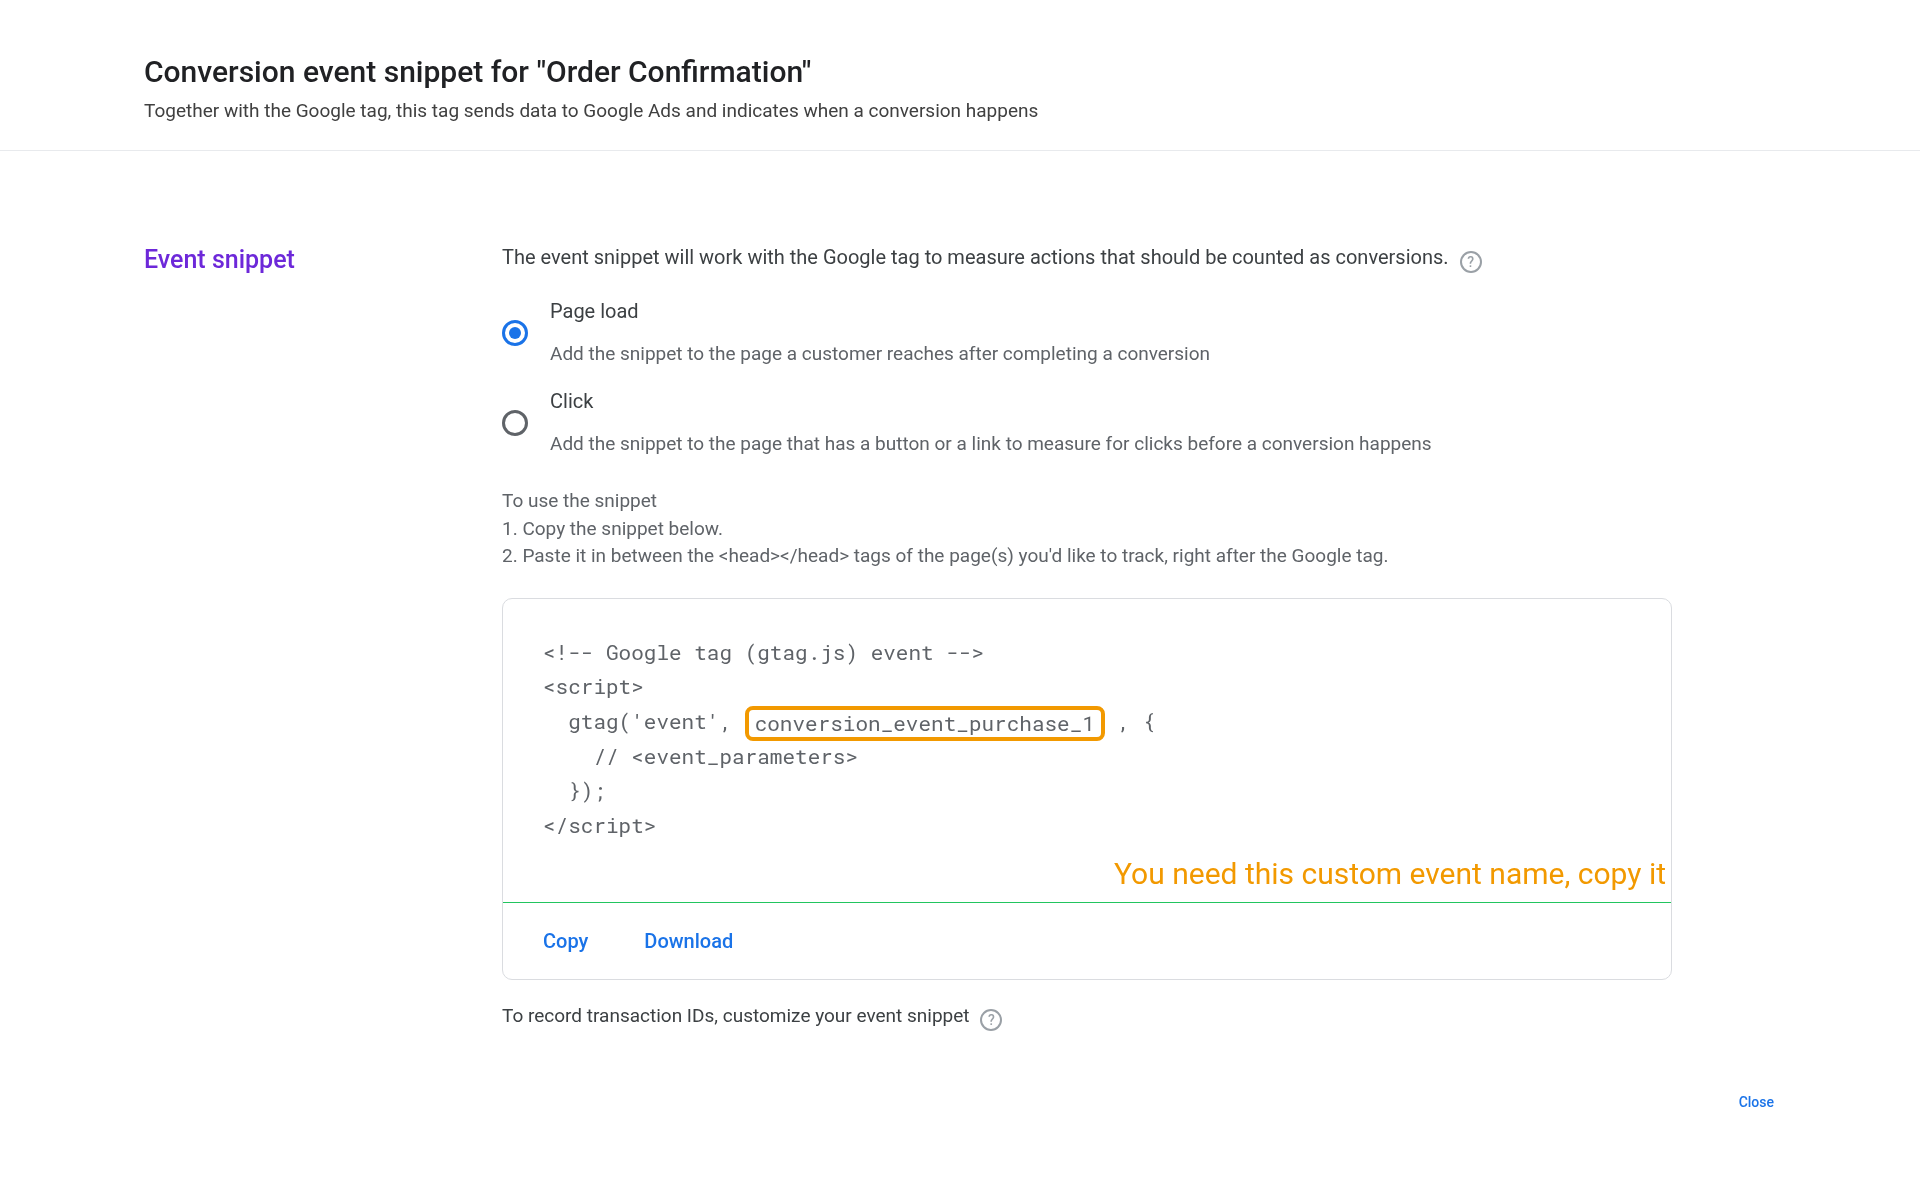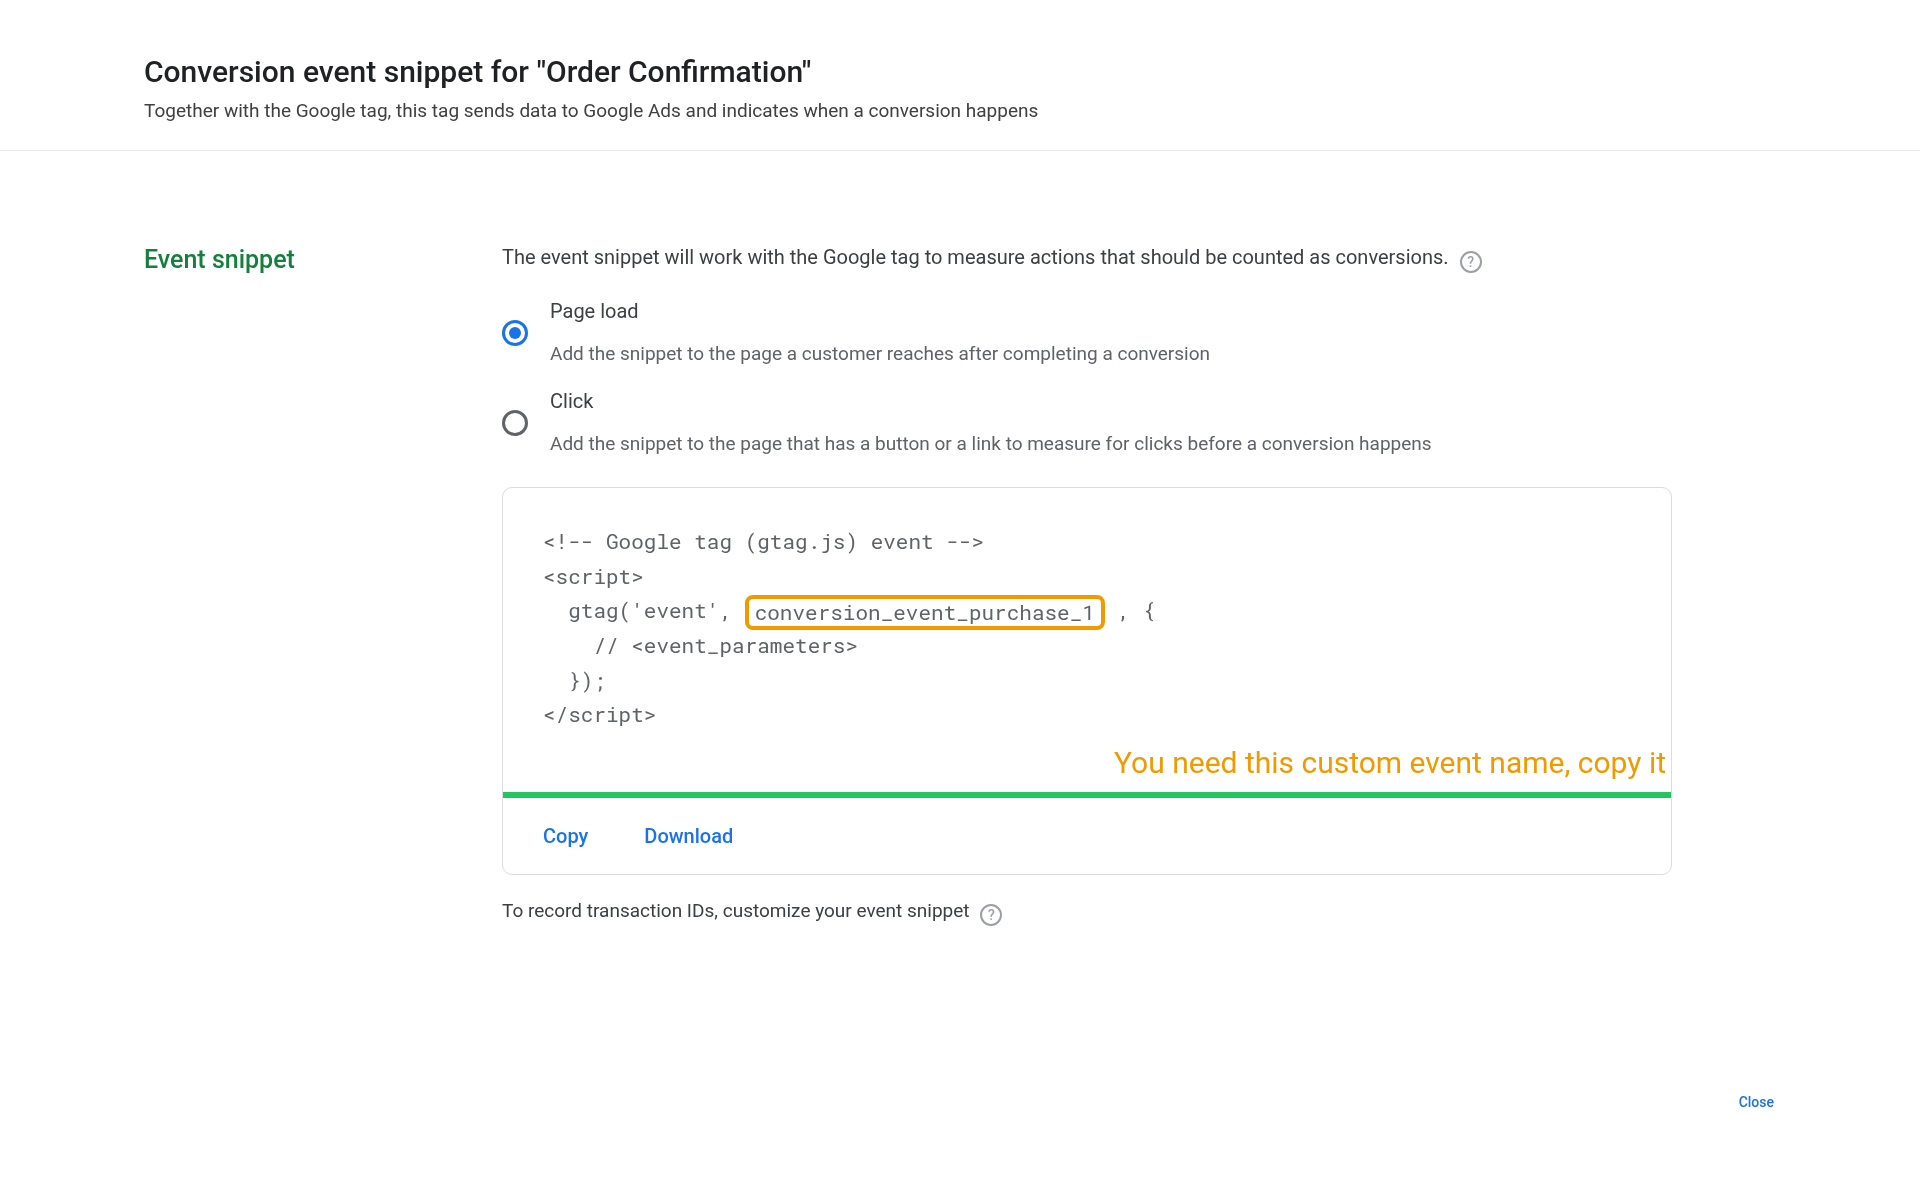--- a/index.html
+++ b/index.html
@@ -36,21 +36,21 @@
     display: flex;
     padding-top: 94px;
   }
   .left-col {
     width: 358px;
     flex: 0 0 358px;
   }
   .section-label {
     font-size: 25px;
     font-weight: 500;
-    color: #15803d;
+    color: #6d28d9;
   }
   .right-col {
     flex: 1;
     max-width: 1170px;
   }
   .desc-line {
     font-size: 20px;
     color: #3c4043;
     margin-bottom: 26px;
   }
@@ -137,21 +137,21 @@
     position: absolute;
     font-family: "Google Sans", Roboto, Arial, sans-serif;
     color: #f29900;
     font-size: 30px;
     left: 611px;
     top: 206px;
     white-space: nowrap;
     margin-top: 44px;
   }
   .card-actions {
-    border-top: 6px solid #22c55e;
+    border-top: 1px solid #22c55e;
     padding: 22px 40px;
     display: flex;
     gap: 56px;
   }
   .card-actions .flat-btn {
     background: none;
     border: none;
     color: #1a73e8;
     font-size: 20px;
     font-weight: 500;
@@ -213,20 +213,25 @@
         <div class="radio-row">
           <div class="radio-outer"></div>
           <div>
             <div class="radio-label">Click</div>
             <div class="radio-sub">Add the snippet to the page that has a button or a link to measure for clicks before a conversion happens</div>
           </div>
         </div>
 
       </div>
 
+      <div class="instructions">
+        <div>To use the snippet</div>
+        <div>1. Copy the snippet below.</div>
+        <div>2. Paste it in between the &lt;head&gt;&lt;/head&gt; tags of the page(s) you'd like to track, right after the Google tag.</div>
+      </div>
 
       <div class="code-card">
         <div class="code-area"><span>&lt;!-- Google tag (gtag.js) event --&gt;</span>
 <span>&lt;script&gt;</span>
 <span>  gtag('event', </span><span class="hl">conversion_event_purchase_1</span><span> , {</span>
 <span>    // &lt;event_parameters&gt;</span>
 <span>  });</span>
 <span>&lt;/script&gt;</span><div class="annotation">You need this custom event name, copy it</div></div>
         <div class="card-actions">
           <button class="flat-btn">Copy</button>

